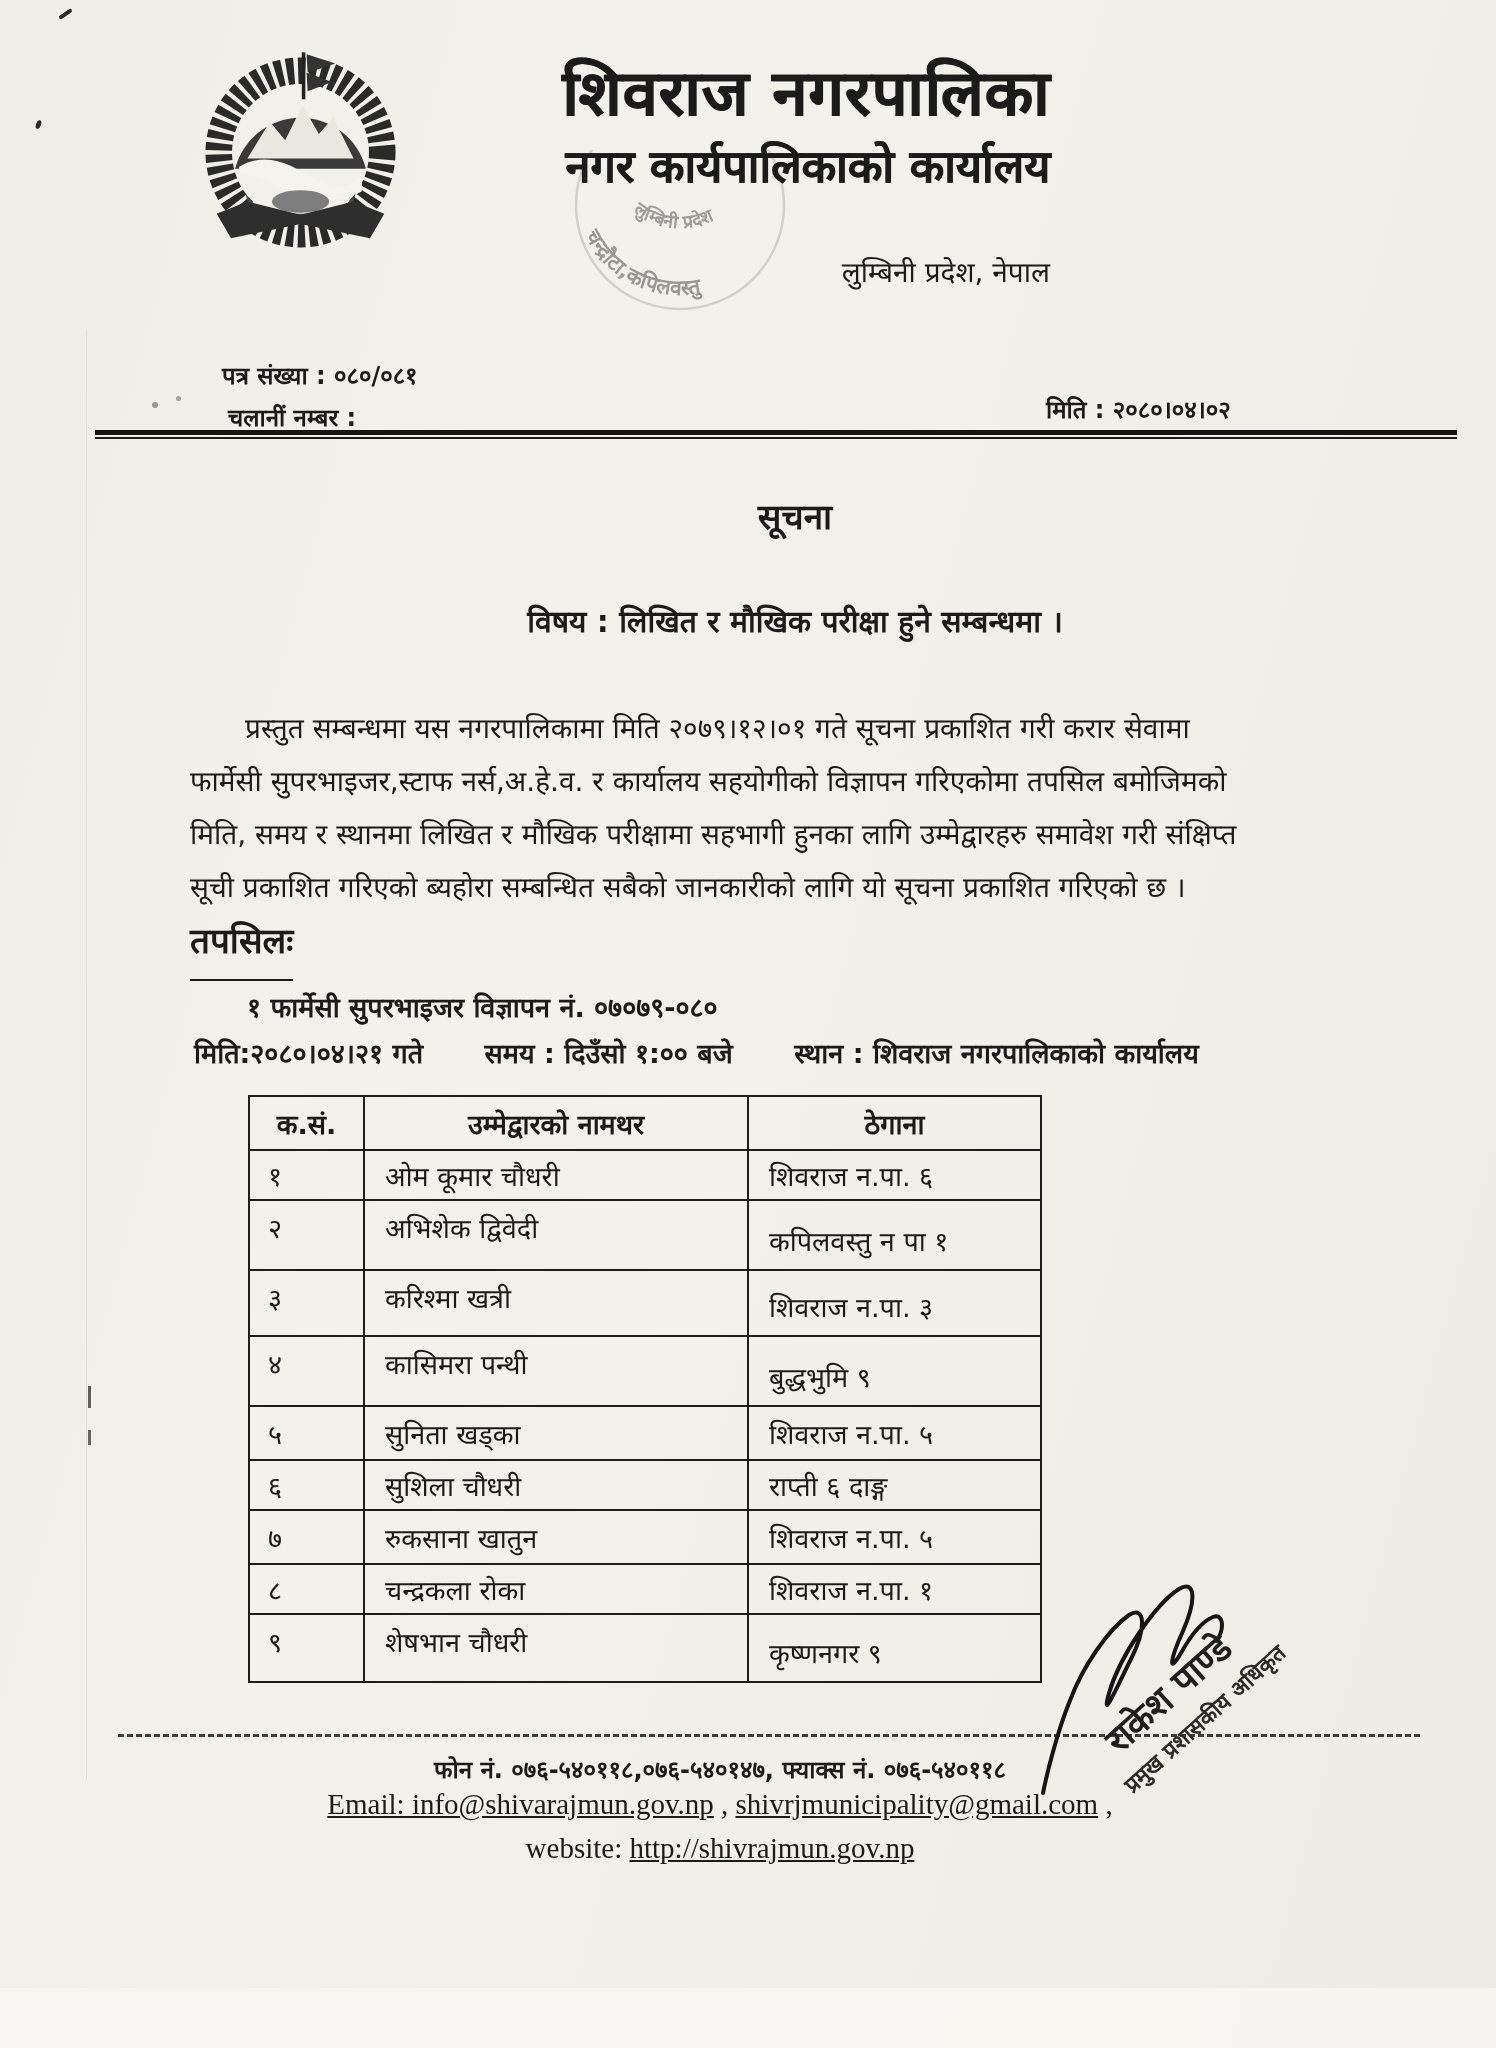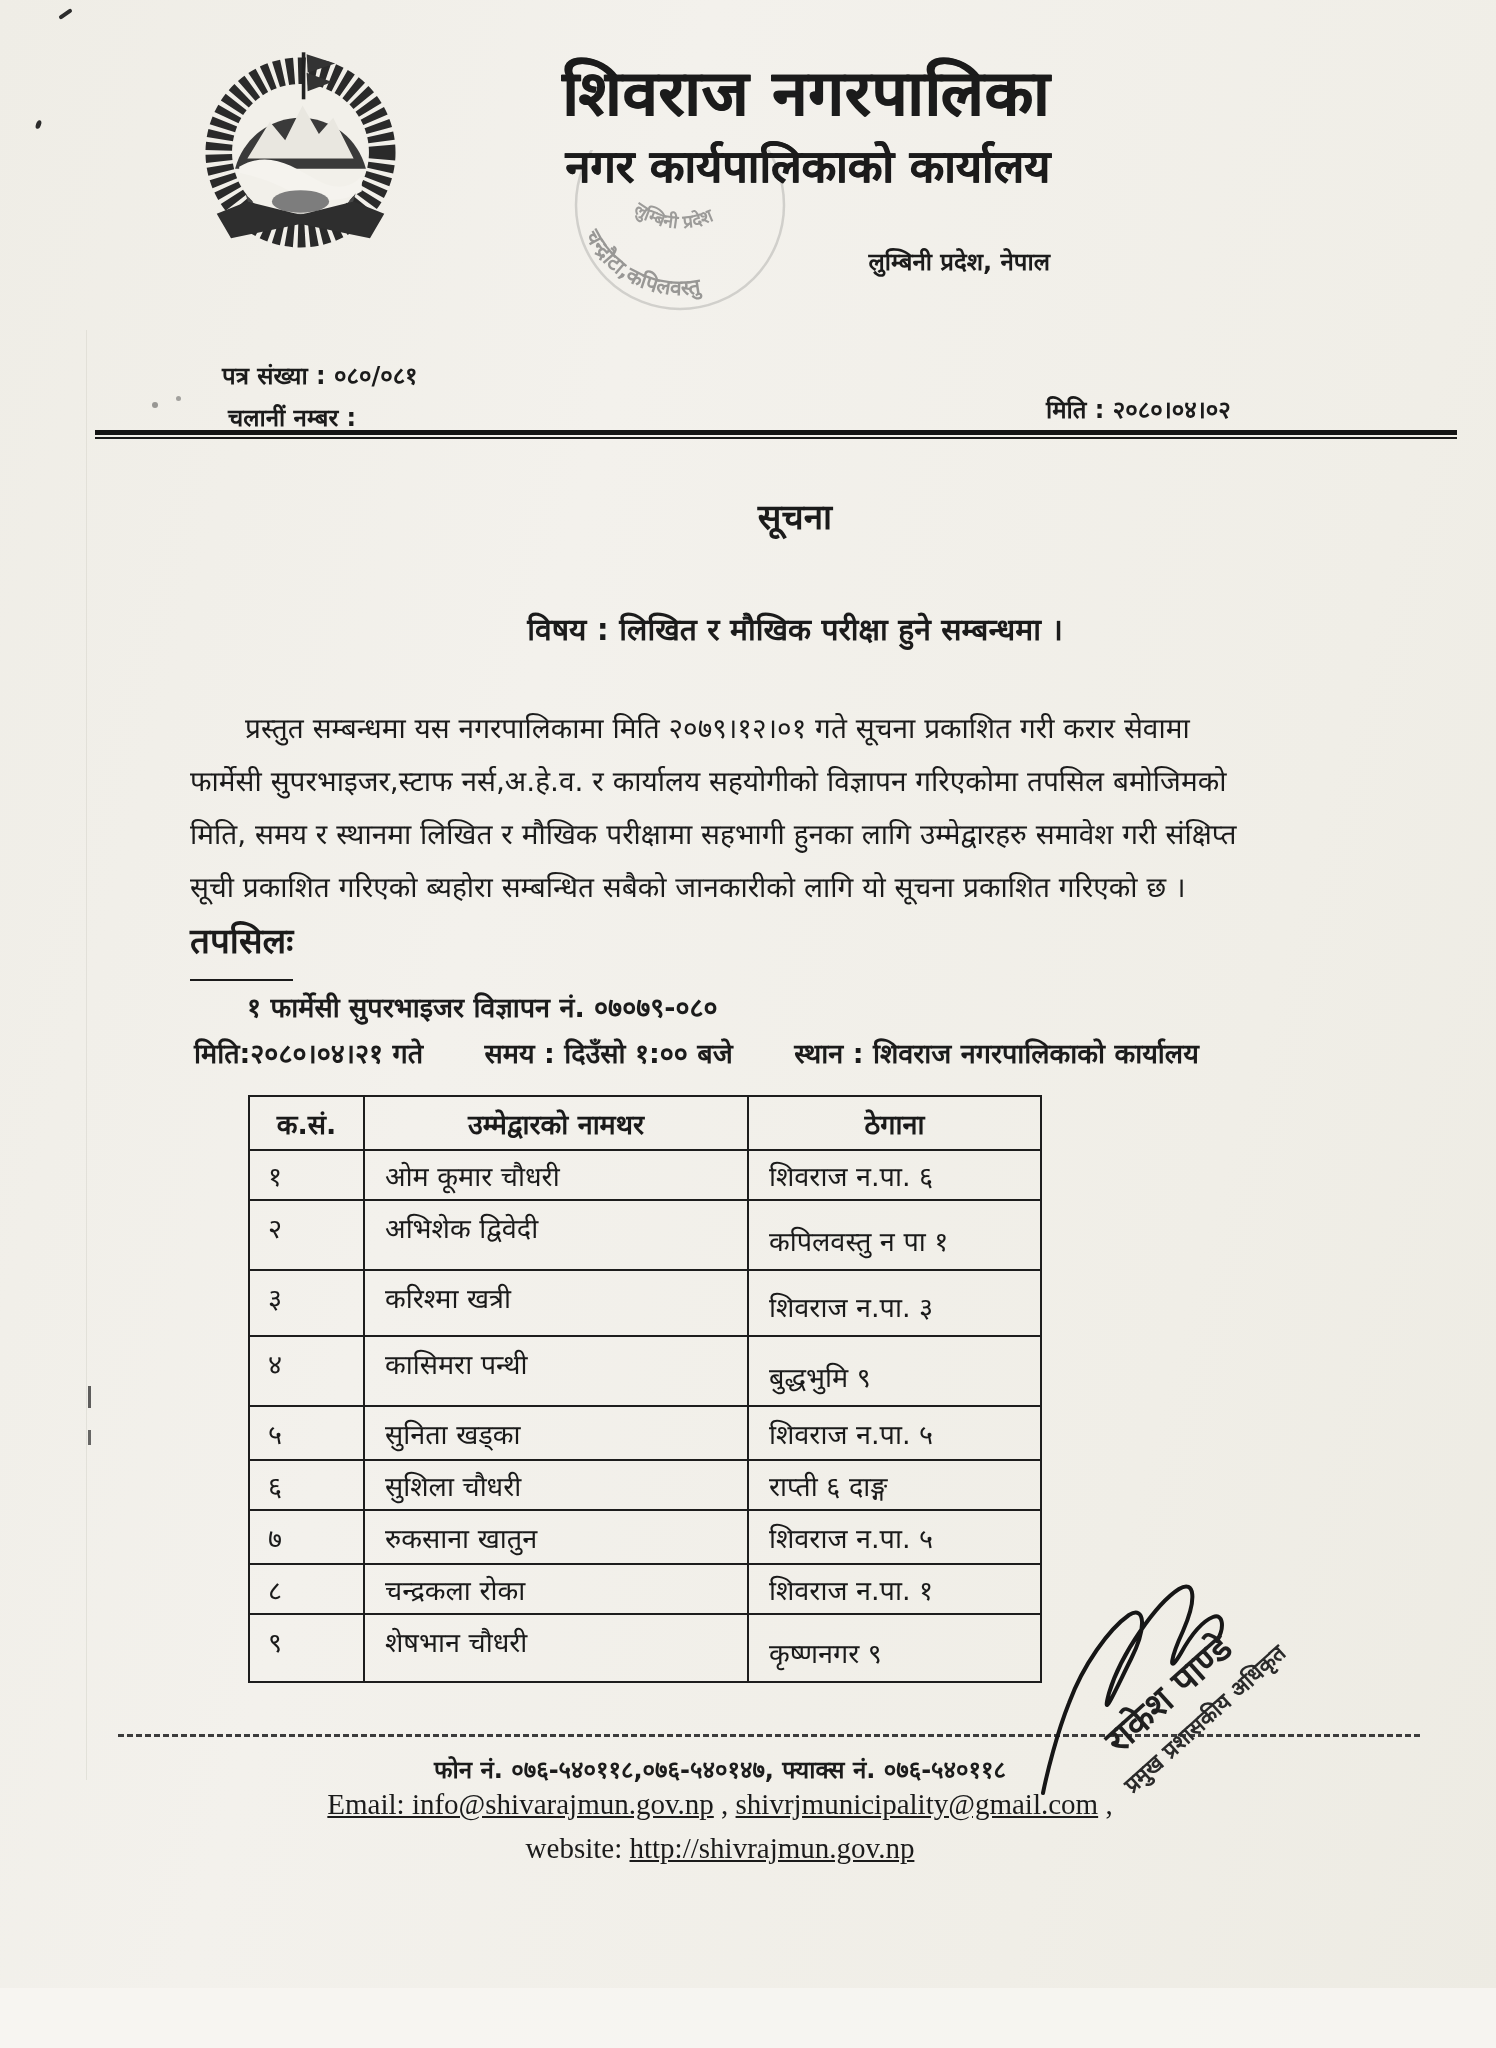--- a/index.html
+++ b/index.html
@@ -10,36 +10,36 @@
     color:#1b1b1b; overflow:hidden;
   }
   .abs { position:absolute; }
   .nowrap { white-space:nowrap; }
 
   
   .hdr-center { left:150px; width:900px; text-align:right; }
   .title-main   { top:48px;  font-size:63px; font-weight:bold; letter-spacing:1px; text-shadow:1px 0 0 currentColor; }
   .title-office { top:134px; font-size:45px; font-weight:bold; text-shadow:0.6px 0 0 currentColor; }
   .title-addr1  { top:198px; font-size:31px; font-weight:bold; }
-  .title-addr2  { top:244px; font-size:24px; font-weight:bold; }
+  .title-addr2  { top:252px; font-size:28px; font-weight:normal; }
   .stamp-wrap { left:515px; top:150px; width:330px; height:185px; opacity:0.55; z-index:0; }
   .hdr-text { z-index:2; }
 
   
   .meta { font-size:24px; font-weight:bold; }
   .ref-no   { left:222px; top:358px; }
   .dispatch { left:228px; top:400px; }
   .date     { left:1046px; top:392px; }
   .rule { left:95px; top:430px; width:1362px; height:9px;
           background:linear-gradient(#141414 0 5px, transparent 5px 7px, #1a1a1a 7px 9px); }
 
   
   .center-band { left:190px; width:1210px; text-align:center; }
   .notice-title { top:492px; font-size:35px; font-weight:bold; }
-  .subject      { top:600px; font-size:30px; font-weight:bold;margin-top:8px; }
+  .subject      { top:600px; font-size:30px; font-weight:bold; }
   .body-par { left:190px; top:702px; width:1225px; font-size:28px; line-height:53px; }
   .body-par .line { white-space:nowrap; }
   .body-par .line.first { text-indent:55px; }
   .tapasil { left:190px; top:916px; font-size:35px; font-weight:bold;
              border-bottom:2.5px solid #1b1b1b; padding-bottom:16px;text-align:right; }
 
   
   .exam1 { left:222px; top:988px;  font-size:27px; font-weight:bold;margin-left:25px; }
   .exam2 { left:194px; top:1034px; font-size:27px; font-weight:bold; }
   .exam2 .seg { margin-right:52px; }

